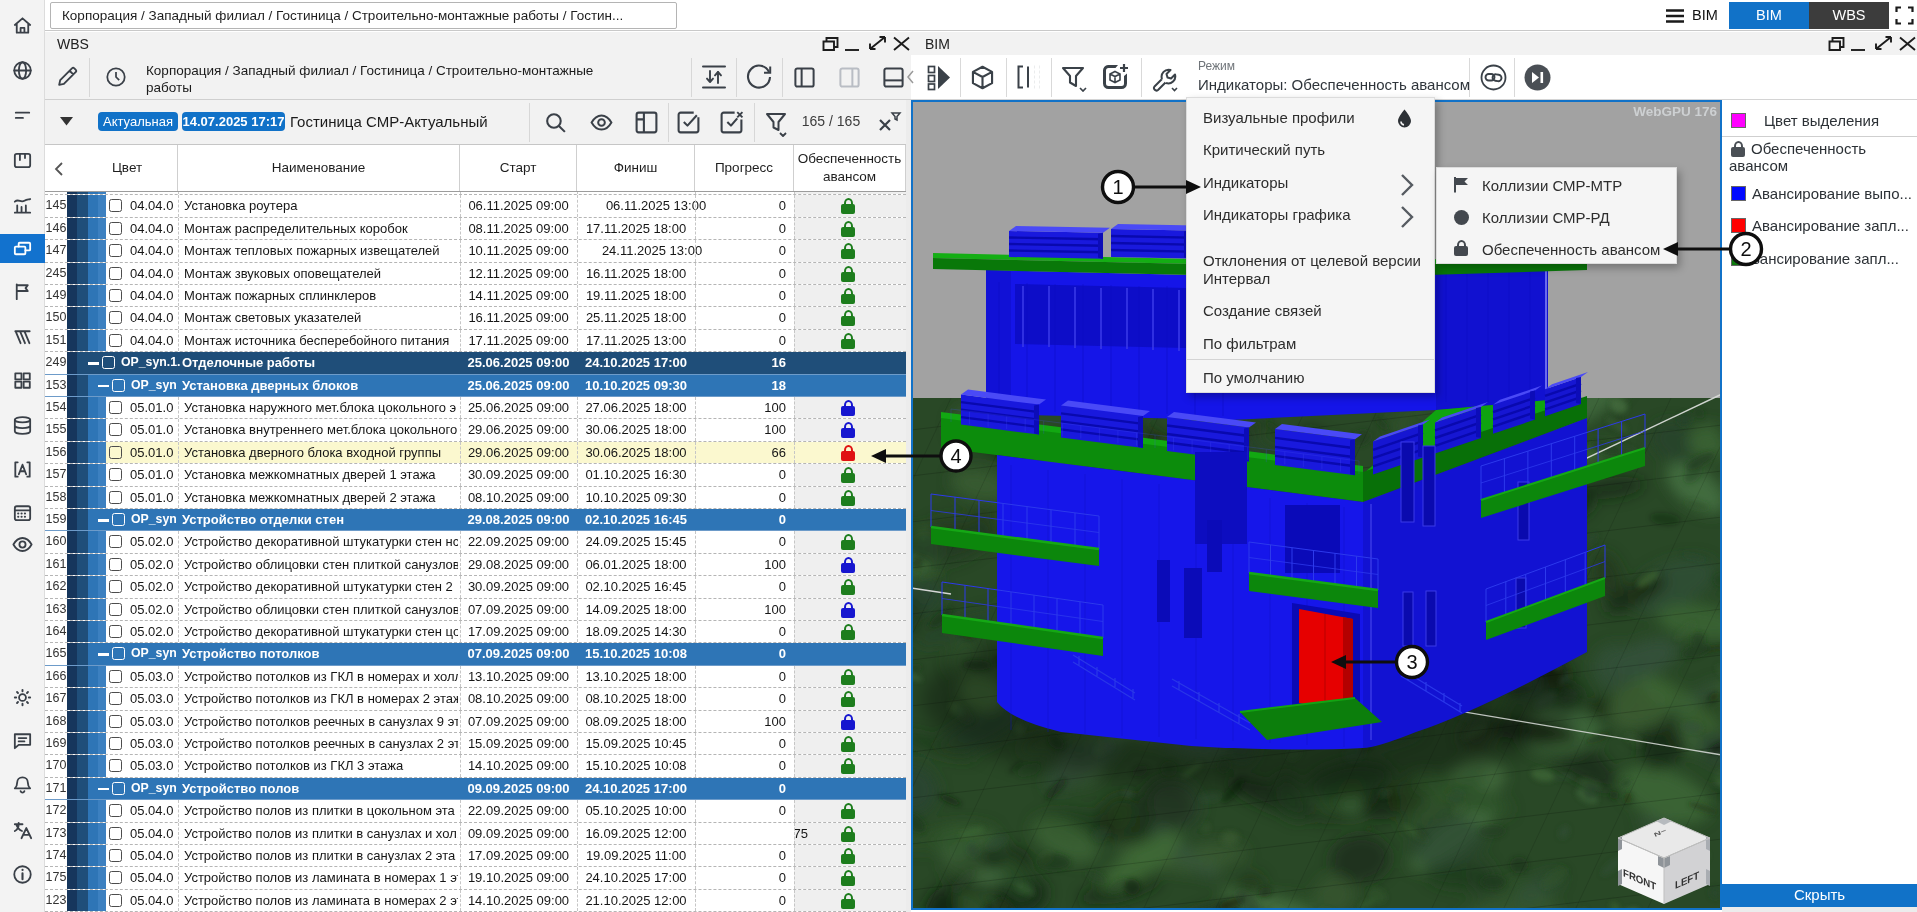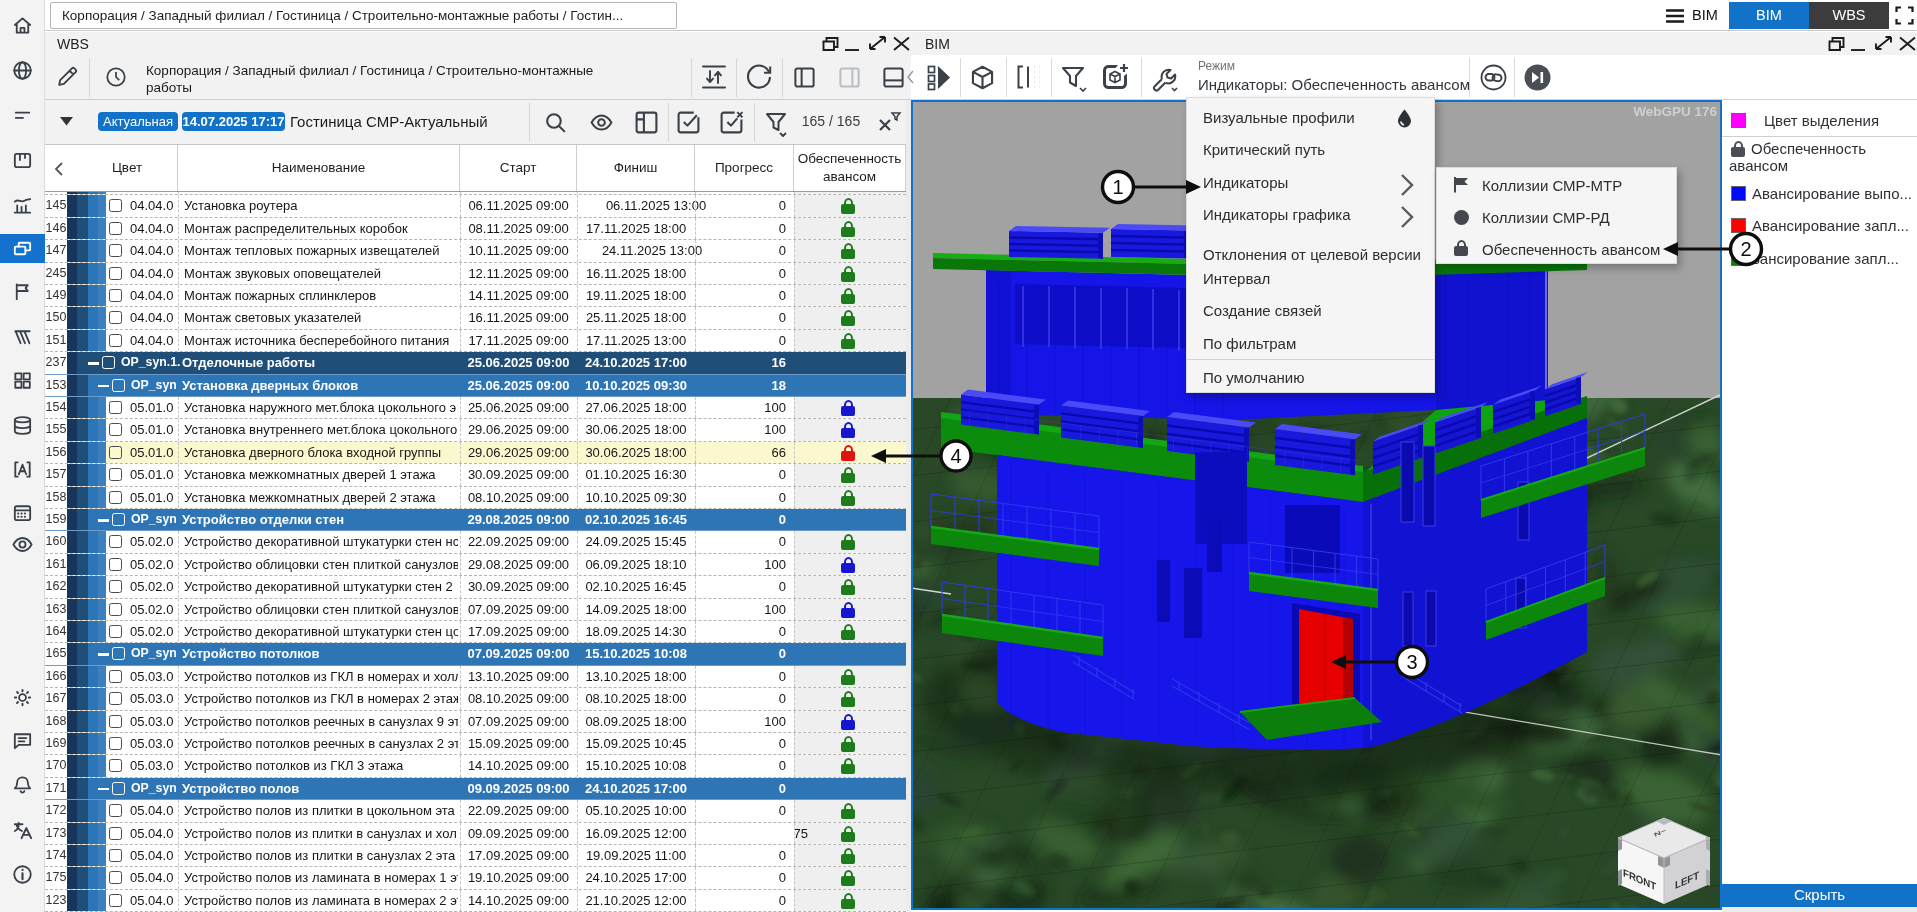--- a/index.html
+++ b/index.html
@@ -378,21 +378,21 @@
         <div class="cel rgt" style="left:650px;width:91px">0</div>
         <div class="vd" style="left:133px"></div>
         <div class="vd" style="left:415px"></div>
         <div class="vd" style="left:532px"></div>
         <div class="vd" style="left:650px"></div>
         <div class="vd" style="left:749px"></div>
         <div class="vd" style="left:861px"></div>
         <div class="lk lkg" style="left:796px;top:3px"></div>
       </div>
       <div class="row" style="top:160.2px;border-bottom-color:#6d9bc9;border-bottom-style:solid">
-        <div class="num">237</div>
+        <div class="num">249</div>
         <div class="s1"></div>
         <div class="ab grp" style="left:32px;top:0;width:829px;height:21.4px;background:#1f4e79"></div>
         <div class="mn" style="left:43px"></div>
         <div class="gcb" style="left:57px"></div>
         <div class="cel grp" style="left:76px;width:60px;font-size:12.3px">OP_syn.1.</div>
         <div class="cel grp" style="left:137px;width:276px">Отделочные работы</div>
         <div class="cel grp ctr" style="left:415px;width:117px">25.06.2025 09:00</div>
         <div class="cel grp ctr" style="left:532px;width:118px">24.10.2025 17:00</div>
         <div class="cel grp rgt" style="left:650px;width:91px">16</div>
       </div>
@@ -559,21 +559,21 @@
         <div class="s1"></div>
         <div class="s2"></div>
         <div class="s3"></div>
         <div class="s4"></div>
         <div class="ab" style="left:61.4px;top:0;width:799.6px;height:21.4px;background:#fff"></div>
         <div class="ab" style="left:749px;top:0;width:112px;height:21.4px;background:#efefef"></div>
         <div class="cb" style="left:64px"></div>
         <div class="cel" style="left:85px;width:46px">05.02.0</div>
         <div class="cel" style="left:139px;width:274px">Устройство облицовки стен плиткой санузлов</div>
         <div class="cel ctr" style="left:415px;width:117px">29.08.2025 09:00</div>
-        <div class="cel ctr" style="left:532px;width:118px">06.09.2025 18:10</div>
+        <div class="cel ctr" style="left:532px;width:118px">06.01.2025 18:00</div>
         <div class="cel rgt" style="left:650px;width:91px">100</div>
         <div class="vd" style="left:133px"></div>
         <div class="vd" style="left:415px"></div>
         <div class="vd" style="left:532px"></div>
         <div class="vd" style="left:650px"></div>
         <div class="vd" style="left:749px"></div>
         <div class="vd" style="left:861px"></div>
         <div class="lk lkb" style="left:796px;top:3px"></div>
       </div>
       <div class="row" style="top:384.20000000000005px">
@@ -1653,21 +1653,21 @@
 <div class="ab" style="left:1722px;top:884px;width:195px;height:23px;background:#1172c8;color:#fff;font-size:15px;text-align:center;line-height:22px">Скрыть</div>
 <div class="ab" style="left:1722px;top:907px;width:195px;height:5px;background:#ececec"></div>
 <div class="ab" style="left:1186px;top:55px;width:283px;height:44px;background:#fff"></div>
 <div class="ab" style="left:1198px;top:59px;font-size:12px;color:#6f7479">Режим</div>
 <div class="ab" style="left:1198px;top:76px;font-size:15px;color:#2f353b">Индикаторы: Обеспеченность авансом</div>
 <div class="ab" style="left:1186px;top:97px;width:249px;height:296px;background:#f5f5f5;border:1px solid #dcdcdc;box-shadow:3px 4px 8px rgba(0,0,0,.28)"></div>
 <div class="mi" style="top:109.1px">Визуальные профили</div>
 <div class="mi" style="top:141.3px">Критический путь</div>
 <div class="mi" style="top:173.5px">Индикаторы</div>
 <div class="mi" style="top:205.7px">Индикаторы графика</div>
-<div class="mi" style="top:246px">Отклонения от целевой версии</div>
+<div class="mi" style="top:252px">Отклонения от целевой версии</div>
 <div class="mi" style="top:270.1px">Интервал</div>
 <div class="mi" style="top:302.3px">Создание связей</div>
 <div class="mi" style="top:334.5px">По фильтрам</div>
 <div class="ab" style="left:1187px;top:359px;width:247px;height:1px;background:#d4d4d4"></div>
 <div class="mi" style="top:368.8px">По умолчанию</div>
 <svg class="ab" style="left:1397px;top:109px" width="15" height="19" viewBox="0 0 15 19">
     <path d="M7.5,0.5 C7.5,0.5 14,8 14,12 a6.5,6.5 0 0 1 -13,0 C1,8 7.5,0.5 7.5,0.5 Z" fill="#2d3136"></path>
     <path d="M4,12.5 a3.5,3.5 0 0 0 3,3.4" stroke="#f5f5f5" stroke-width="1.6" fill="none"></path>
   </svg>
 <svg class="ab" style="left:1399px;top:173px" width="16" height="24" fill="none" stroke="#565b61" stroke-width="2.4">

